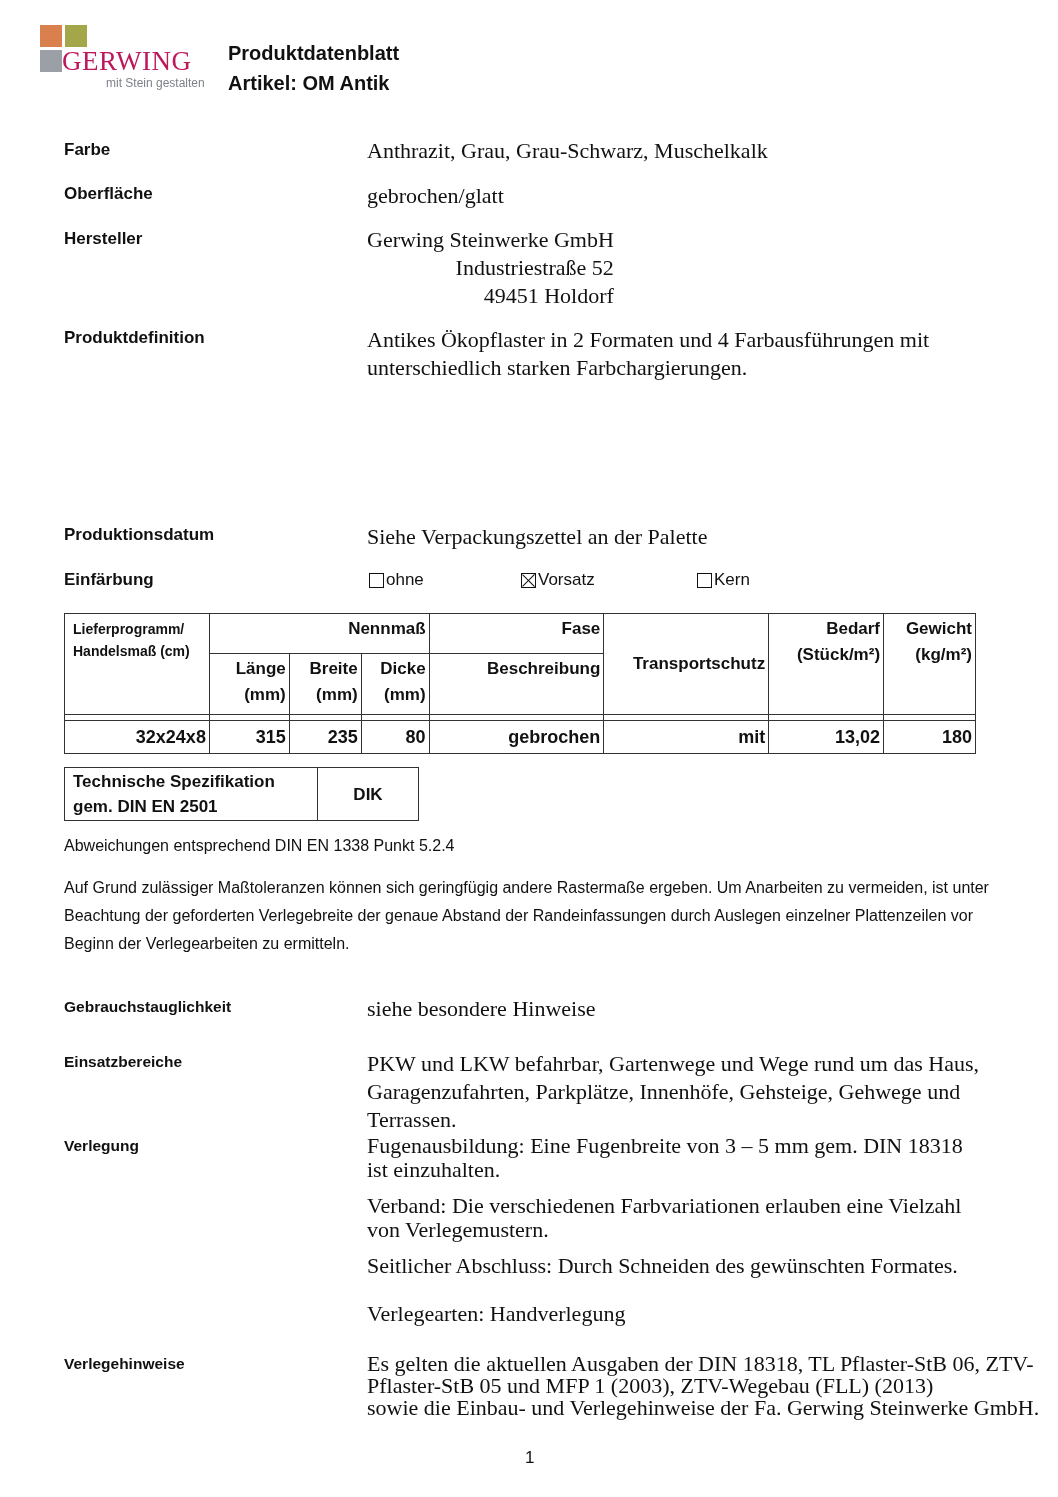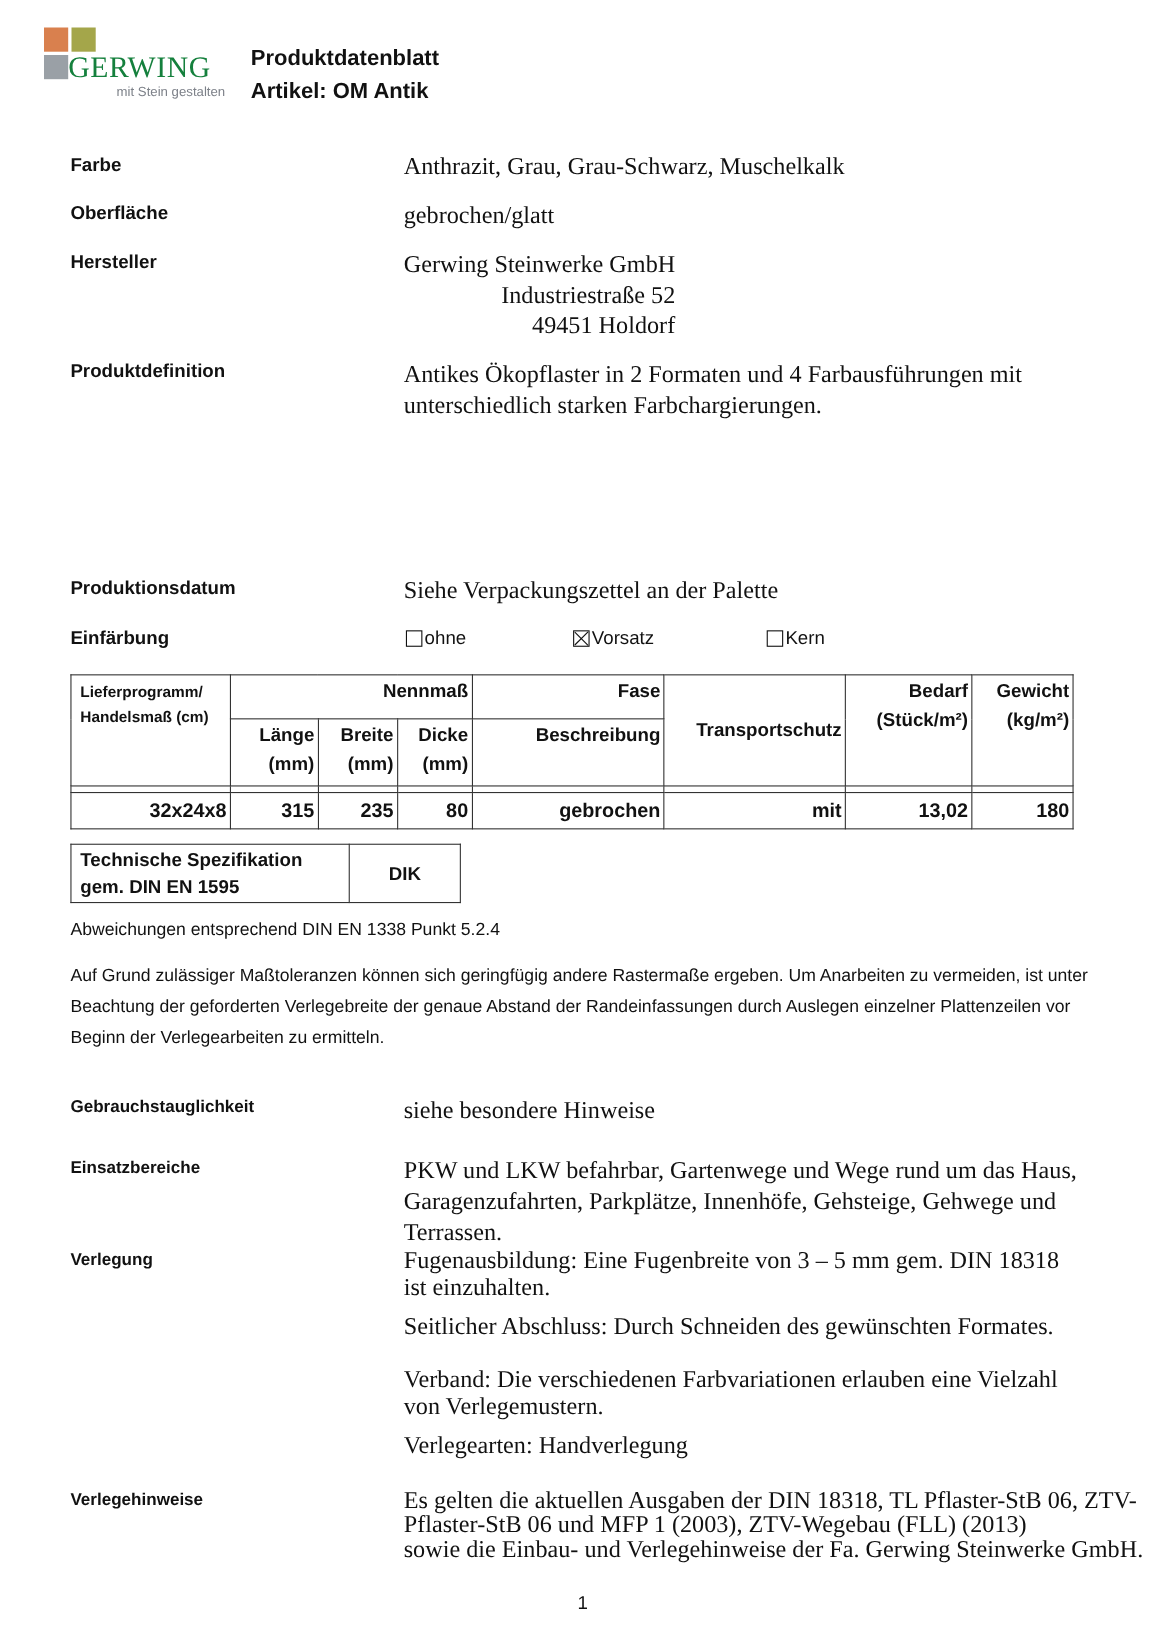--- a/index.html
+++ b/index.html
@@ -1,18 +1,18 @@
 <!DOCTYPE html>
 <html><head>
 <meta charset="utf-8">
 <style>
   html, body { margin: 0; padding: 0; background: #fff; }
   body { width: 1058px; height: 1497px; position: relative; font-family: "Liberation Sans", sans-serif; color: #111; font-size: 16px; }
   .logo-sq { position: absolute; width: 22px; height: 22px; }
-  .logo-word { position: absolute; left: 62px; top: 46px; font-family: "Liberation Serif", serif; font-size: 27px; color: #15803d; letter-spacing: 0.5px; }
+  .logo-word { position: absolute; left: 62px; top: 46px; font-family: "Liberation Serif", serif; font-size: 27px; color: #be185d; letter-spacing: 0.5px; }
   .logo-tag { position: absolute; left: 106px; top: 76px; font-size: 12px; color: #7d8189; }
   .title { position: absolute; left: 228px; font-weight: bold; font-size: 20px; }
   .lbl { position: absolute; left: 64px; font-weight: bold; font-size: 17px; }
   .lbl.sm { font-size: 15.5px; }
   .val { position: absolute; left: 367px; font-size: 22px; line-height: 28px; font-family: Liberation Serif, serif; }
   .val p { margin: 0 0 10px 0; }
   .chk { position: absolute; top: 570px; font-size: 17px; display: flex; align-items: center; }
   .box { display: inline-block; width: 13px; height: 13px; border: 1.4px solid #111; margin-right: 2px; position: relative; }
   .box.x::before, .box.x::after { content: ""; position: absolute; left: 6px; top: -2px; width: 1.4px; height: 17px; background: #111; }
   .box.x::before { transform: rotate(45deg); }
@@ -120,43 +120,43 @@
     <td>mit</td>
     <td>13,02</td>
     <td>180</td>
   </tr>
 </tbody>
   </table>
 
 <table class="spec">
   <tbody>
       <tr>
-    <td style="width:236px;">Technische Spezifikation gem. DIN EN 1595</td>
+    <td style="width:236px;">Technische Spezifikation gem. DIN EN 2501</td>
     <td style="width:84px;text-align:center;">DIK</td>
   </tr>
 </tbody>
   </table>
 
 <div class="para" style="top:832px;">Abweichungen entsprechend DIN EN 1338 Punkt 5.2.4</div>
 <div class="para" style="top:874px;">Auf Grund zulässiger Maßtoleranzen können sich geringfügig andere Rastermaße ergeben. Um Anarbeiten zu vermeiden, ist unter Beachtung der geforderten Verlegebreite der genaue Abstand der Randeinfassungen durch Auslegen einzelner Plattenzeilen vor Beginn der Verlegearbeiten zu ermitteln.</div>
 
 <div class="lbl sm" style="top:998px;">Gebrauchstauglichkeit</div>
 <div class="val" style="top:995px;">siehe besondere Hinweise</div>
 
 <div class="lbl sm" style="top:1053px;">Einsatzbereiche</div>
 <div class="val" style="top:1050px;width:630px;">PKW und LKW befahrbar, Gartenwege und Wege rund um das Haus, Garagenzufahrten, Parkplätze, Innenhöfe, Gehsteige, Gehwege und Terrassen.</div>
 
 <div class="lbl sm" style="top:1137px;">Verlegung</div>
 <div class="val" style="top:1134px;width:600px;line-height:24px;">
   <p style="margin-bottom:12px;">Fugenausbildung: Eine Fugenbreite von 3 – 5 mm gem. DIN 18318 ist einzuhalten.</p>
+  <p style="margin-bottom:12px;">Verband: Die verschiedenen Farbvariationen erlauben eine Vielzahl von Verlegemustern.</p>
   <p style="margin-bottom:24px;">Seitlicher Abschluss: Durch Schneiden des gewünschten Formates.</p>
-  <p style="margin-bottom:12px;">Verband: Die verschiedenen Farbvariationen erlauben eine Vielzahl von Verlegemustern.</p>
   <p>Verlegearten: Handverlegung</p>
 </div>
 
 <div class="lbl sm" style="top:1355px;">Verlegehinweise</div>
 <div class="val" style="top:1353px;line-height:22px;">
   <div>Es gelten die aktuellen Ausgaben der DIN 18318, TL Pflaster-StB 06, ZTV-</div>
-  <div>Pflaster-StB 06 und MFP 1 (2003), ZTV-Wegebau (FLL) (2013)</div>
+  <div>Pflaster-StB 05 und MFP 1 (2003), ZTV-Wegebau (FLL) (2013)</div>
   <div>sowie die Einbau- und Verlegehinweise der Fa. Gerwing Steinwerke GmbH.</div>
 </div>
 
 <div class="pagenum">1</div>
 
 </body></html>

